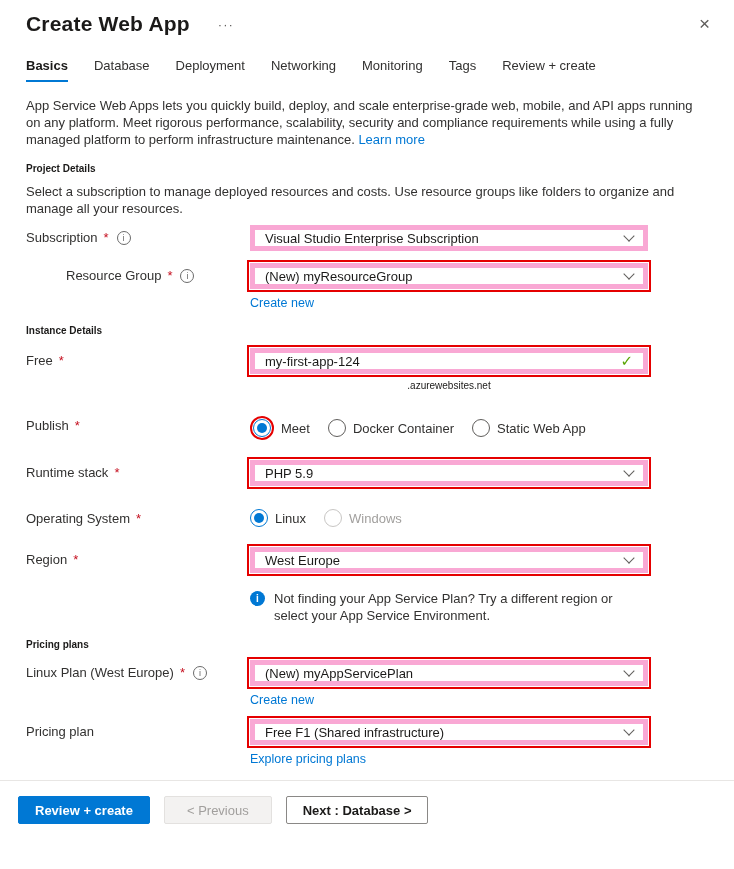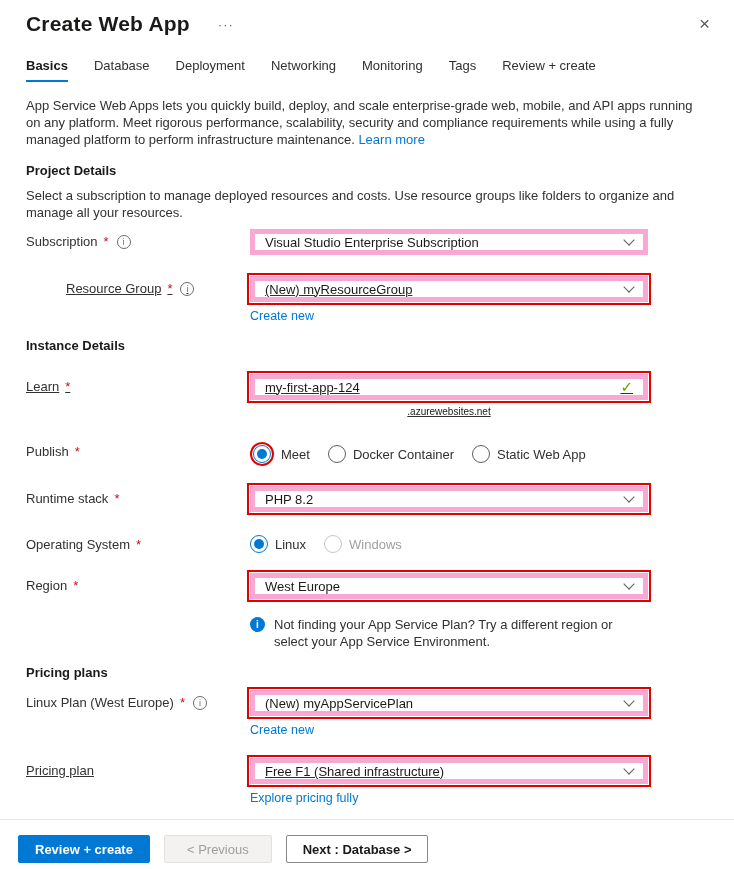--- a/index.html
+++ b/index.html
@@ -14,21 +14,21 @@
   .close { position: absolute; right: 24px; top: 14px; font-size: 19px; color: #605e5c; cursor: pointer; line-height: 1; }
 
   
   .tabs { display: flex; gap: 26px; margin-top: 22px; }
   .tab { padding-bottom: 7px; color: #323130; cursor: pointer; }
   .tab.active { font-weight: 700; color: #1b1a19; border-bottom: 2px solid #0078d4; }
 
   
   .intro { margin-top: 15px; line-height: 17px; max-width: 672px; }
   a.link { color: #0078d4; text-decoration: none; cursor: pointer; }
-  h2.sect { margin-top: 15px; font-size: 13px; font-weight: 700; color: #1b1a19; }
+  h2.sect { margin-top: 15px; font-size: 10px; font-weight: 700; color: #1b1a19; }
   .desc { margin-top: 9px; line-height: 17px; max-width: 660px; }
 
   
   .row { display: flex; align-items: flex-start; }
   .lcol { width: 224px; flex: 0 0 224px; padding-top: 5px; display: flex; align-items: center; gap: 5px; }
   .lcol.indent { padding-left: 40px; }
   .ccol { width: 398px; flex: 0 0 398px; }
   .req { color: #c50f1f; margin-left: 1px; }
   .info-i { display: inline-flex; align-items: center; justify-content: center; width: 14px; height: 14px;
             border: 1px solid #6b6b6b; border-radius: 50%; color: #6b6b6b; font-size: 9px; margin-left: 3px; flex: 0 0 14px; }
@@ -63,21 +63,21 @@
 
   
   .divider { margin: 14px -26px 0 -26px; border-top: 1px solid #e8e6e4; }
   .footer { display: flex; gap: 14px; margin-top: 15px; margin-left: -8px; }
   .btn { font-size: 13px; height: 28px; display: inline-flex; align-items: center; justify-content: center;
          padding: 0 16px; cursor: pointer; border-radius: 2px; }
   .btn-primary { background: #0078d4; border: 1px solid #0078d4; color: #fff; font-weight: 700; }
   .btn-disabled { background: #f3f2f1; border: 1px solid #e3e1df; color: #a19f9d; padding: 0 22px; cursor: default; }
   .btn-secondary { background: #fff; border: 1px solid #8a8886; color: #1b1a19; font-weight: 600; }
 
-  .mt8 { margin-top: 8px; } .mt10 { margin-top: 10px; } .mt12 { margin-top: 21px; text-decoration: underline; }
+  .mt8 { margin-top: 8px; } .mt10 { margin-top: 10px; } .mt12 { margin-top: 12px; }
   .mt14 { margin-top: 22px; } .mt16 { margin-top: 20px; } .mt26 { margin-top: 26px; } .mt38 { margin-top: 38px; }
 </style>
 </head>
 <body>
 
 <div class="page">
 
   <div class="hdr">
     <span class="title">Create Web App</span>
     <span class="more">···</span>
@@ -125,21 +125,21 @@
         <span class="chev"></span>
       </div>
       <a class="link sublink">Create new</a>
     </div>
   </div>
 
   <h2 class="sect mt26">Instance Details</h2>
 
   <div class="row mt12">
     <div class="lcol">
-      <span>Learn</span>
+      <span>Free</span>
         <span class="req">*</span>
     </div>
     <div class="ccol">
       <div class="control red">
         <input value="my-first-app-124" style="">
         <span class="check">✓</span>
       </div>
       <div class="suffix">.azurewebsites.net</div>
     </div>
   </div>
@@ -167,21 +167,21 @@
     </div>
   </div>
 
   <div class="row mt16">
     <div class="lcol">
       <span>Runtime stack</span>
         <span class="req">*</span>
     </div>
     <div class="ccol">
       <div class="control red">
-        <span>PHP 8.2</span>
+        <span>PHP 5.9</span>
         <span class="chev"></span>
       </div>
     </div>
   </div>
 
   <div class="row mt16">
     <div class="lcol">
       <span>Operating System</span>
         <span class="req">*</span>
     </div>
@@ -234,21 +234,21 @@
 
   <div class="row mt12">
     <div class="lcol">
       <span>Pricing plan</span>
     </div>
     <div class="ccol">
       <div class="control red">
         <span>Free F1 (Shared infrastructure)</span>
         <span class="chev"></span>
       </div>
-      <a class="link sublink">Explore pricing fully</a>
+      <a class="link sublink">Explore pricing plans</a>
     </div>
   </div>
 
   <div class="divider"></div>
   <div class="footer">
     <button class="btn btn-primary">Review + create</button>
     <button class="btn btn-disabled">&lt; Previous</button>
     <button class="btn btn-secondary">Next : Database &gt;</button>
   </div>
 

